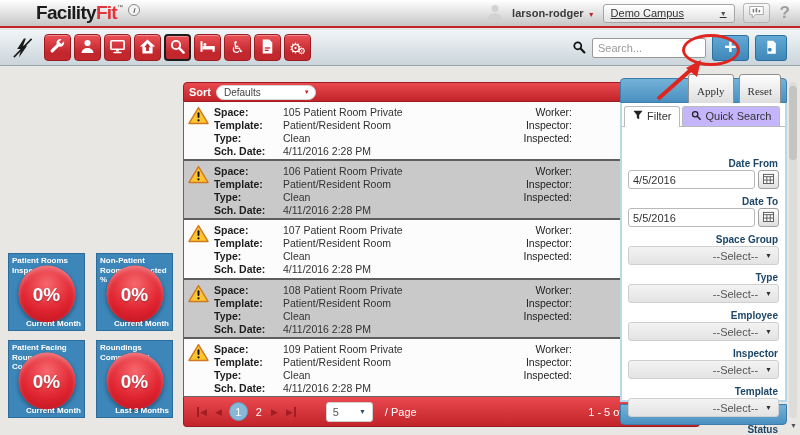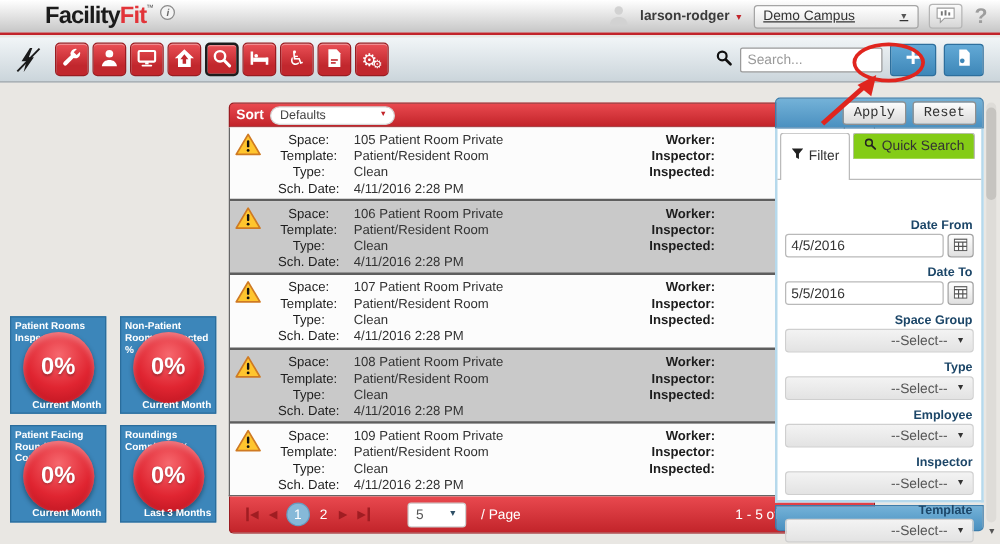--- a/index.html
+++ b/index.html
@@ -83,25 +83,25 @@
     font-size:10px;font-weight:bold;font-style:italic;color:#111;line-height:1;}
   .export-btn .mini-arrow{font-size:6px;font-style:normal;margin-left:-1px;}
   .list-rows{flex:1;display:flex;flex-direction:column;border:1px solid #666;border-top:none;background:#fff;}
   .list-row{flex:1;display:grid;grid-template-columns:30px 1fr 163px 24px;
     border-bottom:2px solid #5e5e5e;background:#fcfcfc;cursor:pointer;}
   .list-row:nth-child(even){background:#c9c9c9;}
   .list-row:last-child{border-bottom:none;}
   .warn-wrap{padding:4px 0 0 4px;}
   .row-left{padding-top:4px;font-size:10.5px;line-height:13px;}
   .frow{display:grid;grid-template-columns:66px 1fr;column-gap:3px;}
-  .frow .lab{text-align:center;font-weight:normal;color:#1d1d1d;}
+  .frow .lab{text-align:left;font-weight:bold;color:#1d1d1d;}
   .frow .val{color:#333;}
   .row-mid{padding-top:4px;font-size:10.5px;line-height:13px;}
   .mrow{display:grid;grid-template-columns:60px 1fr;column-gap:3px;}
-  .mrow .lab{text-align:right;font-weight:bold;color:#1d1d1d;}
+  .mrow .lab{text-align:right;font-weight:normal;color:#1d1d1d;}
   .row-actions{border-left:1px solid #666;display:flex;flex-direction:column;align-items:center;gap:3px;padding-top:3px;}
   .act-btn{width:17px;height:15px;background:linear-gradient(#ffffff,#d4d4d4);
     border:1px solid #7f7f7f;border-radius:2px;display:flex;align-items:center;justify-content:center;cursor:pointer;}
   .list-footer{height:30px;background:linear-gradient(#e9494f,#c2242a);
     border:1px solid #9b1b20;border-top:none;border-radius:0 0 4px 4px;
     display:flex;align-items:center;padding:0 9px;color:#fff;}
   .pg-btn{color:#a01d22;font-size:9px;cursor:pointer;display:flex;align-items:center;margin:0 4px;}
   .pg-bar-l{border-left:2px solid #a01d22;padding-left:1px;}
   .pg-bar-r{border-right:2px solid #a01d22;padding-right:1px;}
   .pg-current{width:19px;height:19px;border-radius:50%;background:#86b9d8;border:1px solid #649ec3;
@@ -110,28 +110,28 @@
   .pg-size{margin-left:26px;width:47px;height:20px;background:#fff;border-radius:3px;border:1px solid #d0d0d0;
     color:#555;font-size:11px;display:flex;align-items:center;justify-content:space-between;padding:0 6px;cursor:pointer;}
   .pg-size .caret{font-size:7px;color:#2f4f66;}
   .pg-suffix{margin-left:12px;font-size:11px;color:#fff;}
   .pg-summary{margin-left:auto;font-size:11px;color:#fff;}
   .pg-refresh{margin-left:12px;color:#a01d22;font-size:13px;cursor:pointer;line-height:1;}
   
   .filter-panel{position:absolute;left:620px;top:78px;width:167px;}
   .fp-header{height:25px;background:linear-gradient(#74b2d8,#4a90c0);border:1px solid #3c7dab;
     border-radius:4px 4px 0 0;display:flex;align-items:center;justify-content:flex-end;gap:5px;padding:0 5px;}
-  .fp-btn{height:19px;padding:0 8px;background:linear-gradient(#fdfdfd,#dadada);
+  .fp-btn{height:34px;padding:0 8px;background:linear-gradient(#fdfdfd,#dadada);
     border:1px solid #8f8f8f;border-radius:3px;font-size:11px;color:#333;cursor:pointer;
-    display:flex;align-items:center;font-family:Liberation Mono, monospace;}
+    display:flex;align-items:center;font-family:Liberation Serif, serif;}
   .fp-body{background:#fff;border:2px solid #b6d9ec;border-top:none;height:299px;position:relative;}
   .fp-tabs{display:flex;gap:2px;padding:3px 0 0 2px;border-bottom:1px solid #bbb;}
   .fp-tab{padding:3px 8px 4px;font-size:11px;border:1px solid #bbb;border-bottom:none;
-    border-radius:3px 3px 0 0;background:#84cc16;color:#333;display:flex;align-items:center;gap:4px;
-    cursor:pointer;margin-bottom:16px;}
+    border-radius:3px 3px 0 0;background:#c4b5fd;color:#333;display:flex;align-items:center;gap:4px;
+    cursor:pointer;margin-bottom:0;}
   .fp-tab.active{background:#fff;margin-bottom:-1px;padding-bottom:5px;}
   .fp-fields{padding:31px 6px 0 6px;}
   .f-group{margin-bottom:7px;}
   .f-label{text-align:right;font-size:10px;font-weight:bold;color:#1c4668;margin-bottom:1px;padding-right:1px;}
   .f-daterow{display:flex;gap:3px;}
   .f-date{flex:1;height:19px;border:1px solid #b9b9b9;border-radius:3px;font-size:11px;
     padding:0 4px;color:#333;font-family:inherit;min-width:0;}
   .cal-btn{width:21px;height:19px;background:linear-gradient(#ffffff,#e0e0e0);border:1px solid #a2a2a2;
     border-radius:3px;display:flex;align-items:center;justify-content:center;cursor:pointer;}
   .f-select{height:19px;background:linear-gradient(#f3f3f3,#e3e3e3);border:1px solid #cfcfcf;border-radius:3px;

